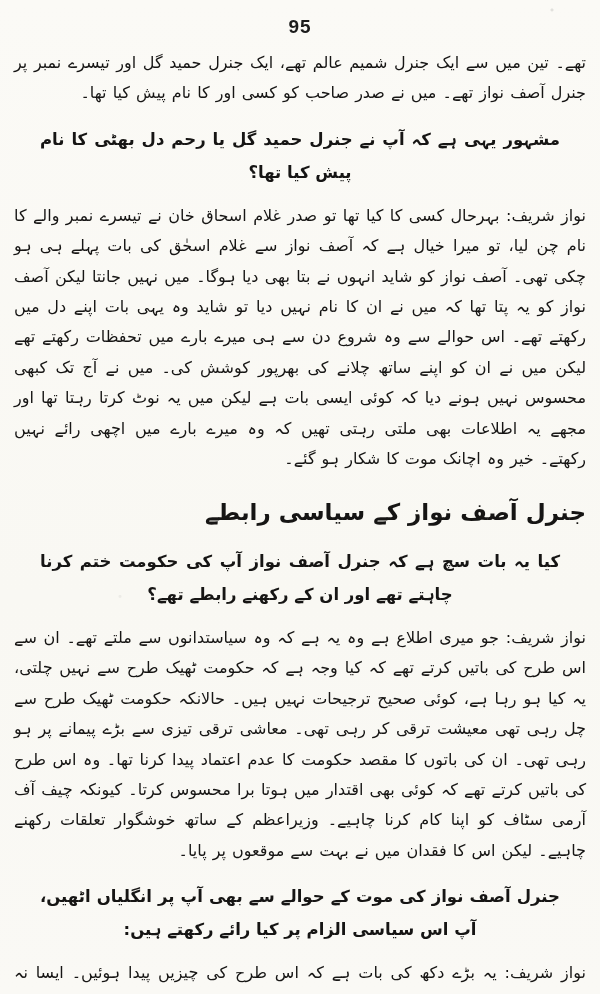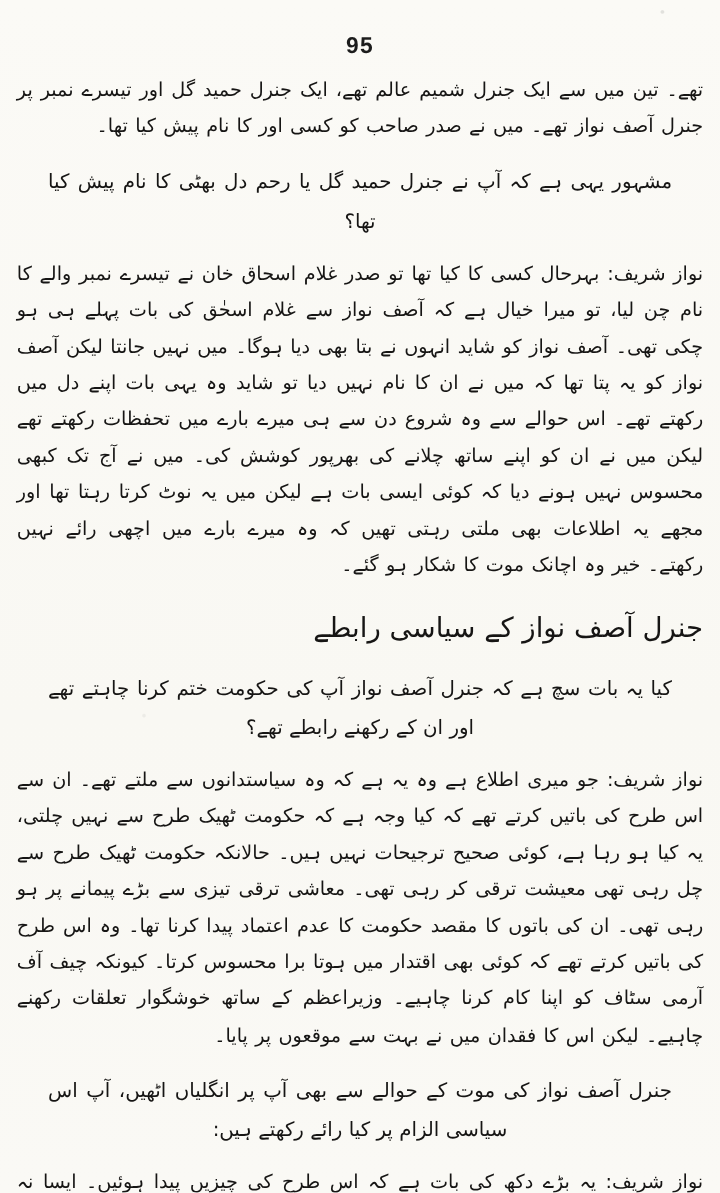--- a/index.html
+++ b/index.html
@@ -17,21 +17,21 @@
     height: 994px;
     background: var(--paper);
     font-family: "DejaVu Sans", sans-serif;
     color: var(--ink);
     overflow: hidden;
   }
   .page {
     position: relative;
     width: 600px;
     height: 994px;
-    padding: 12px 14px;
+    padding: 0 14px;
     background:
       radial-gradient(circle at 92% 1%, rgba(0,0,0,0.10) 0 1px, transparent 2px),
       radial-gradient(circle at 20% 60%, rgba(0,0,0,0.05) 0 1px, transparent 2px),
       linear-gradient(180deg, #fbfaf6 0%, #f9f8f3 60%, #faf9f5 100%);
     overflow: hidden;
   }
   .page-number {
     margin-top: 16px;
     text-align: center;
     font-family: "Liberation Sans", sans-serif;
@@ -47,30 +47,30 @@
   }
   p.body-para {
     font-size: 16px;
     line-height: 1.9;
     text-align: justify;
     margin: 3px 0;
     word-spacing: 1px;
   }
   p.question {
     font-size: 16.5px;
-    font-weight: 400;
+    font-weight: 700;
     line-height: 2.0;
     text-align: justify;
     text-align-last: center;
     padding: 0 26px;
     margin: 14px 0 12px 0;
   }
   h2.section-heading {
     font-size: 23px;
-    font-weight: 400;
+    font-weight: 700;
     margin: 20px 0 10px 0;
     line-height: 1.6;
   }
   p.answer-last {
     margin-bottom: 0;
   }
 </style>
 </head>
 <body>
 

